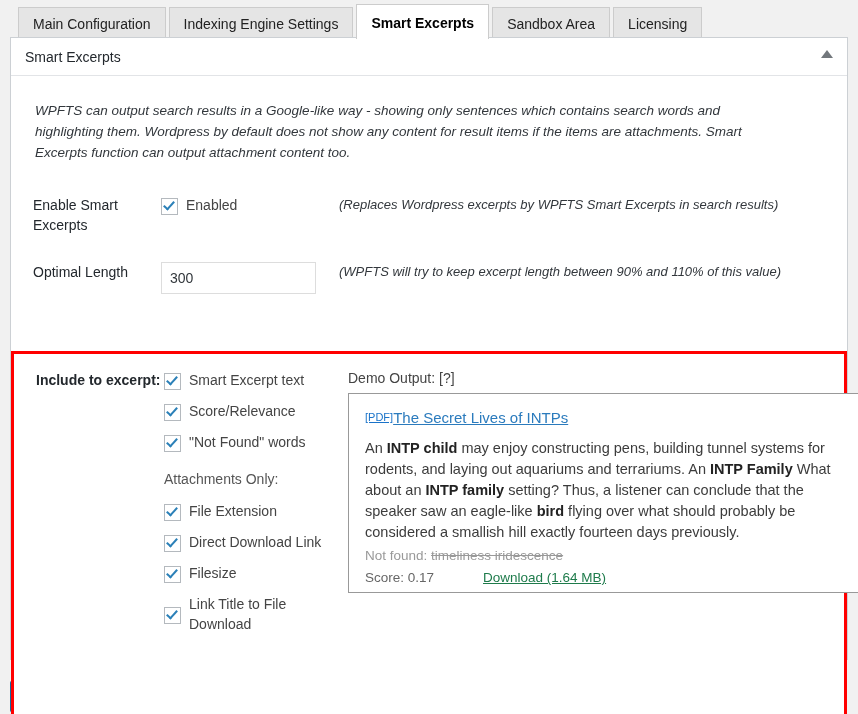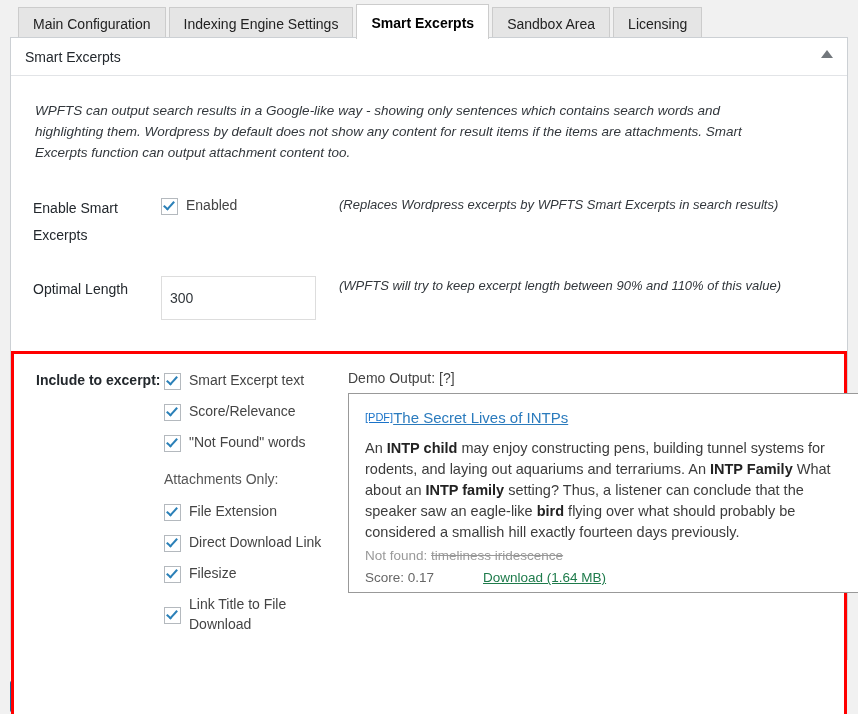--- a/index.html
+++ b/index.html
@@ -107,21 +107,21 @@
     align-items: flex-start;
     padding: 0 0 0 22px;
   }
   #row-enable { margin-top: 32px; }
   #row-length { margin-top: 27px; }
 
   .row-label {
     width: 128px;
     flex: 0 0 128px;
     font-size: 14px;
-    line-height: 27px;
+    line-height: 20px;
     color: #23282d;
   }
   .row-field {
     width: 175px;
     flex: 0 0 175px;
   }
   .row-hint {
     font-style: italic;
     font-size: 13px;
     color: #32373c;
@@ -154,21 +154,21 @@
     border: solid #2b80b8;
     border-width: 0 2px 2px 0;
     transform: rotate(42deg);
   }
   .cb-label {
     font-size: 14px;
     color: #444;
   }
   input.txt {
     width: 155px;
-    height: 44px;
+    height: 32px;
     box-sizing: border-box;
     border: 1px solid #ddd;
     padding: 0 8px;
     font-size: 14px;
     font-family: "Liberation Sans", sans-serif;
     color: #32373c;
     background: #fff;
   }
 
   

